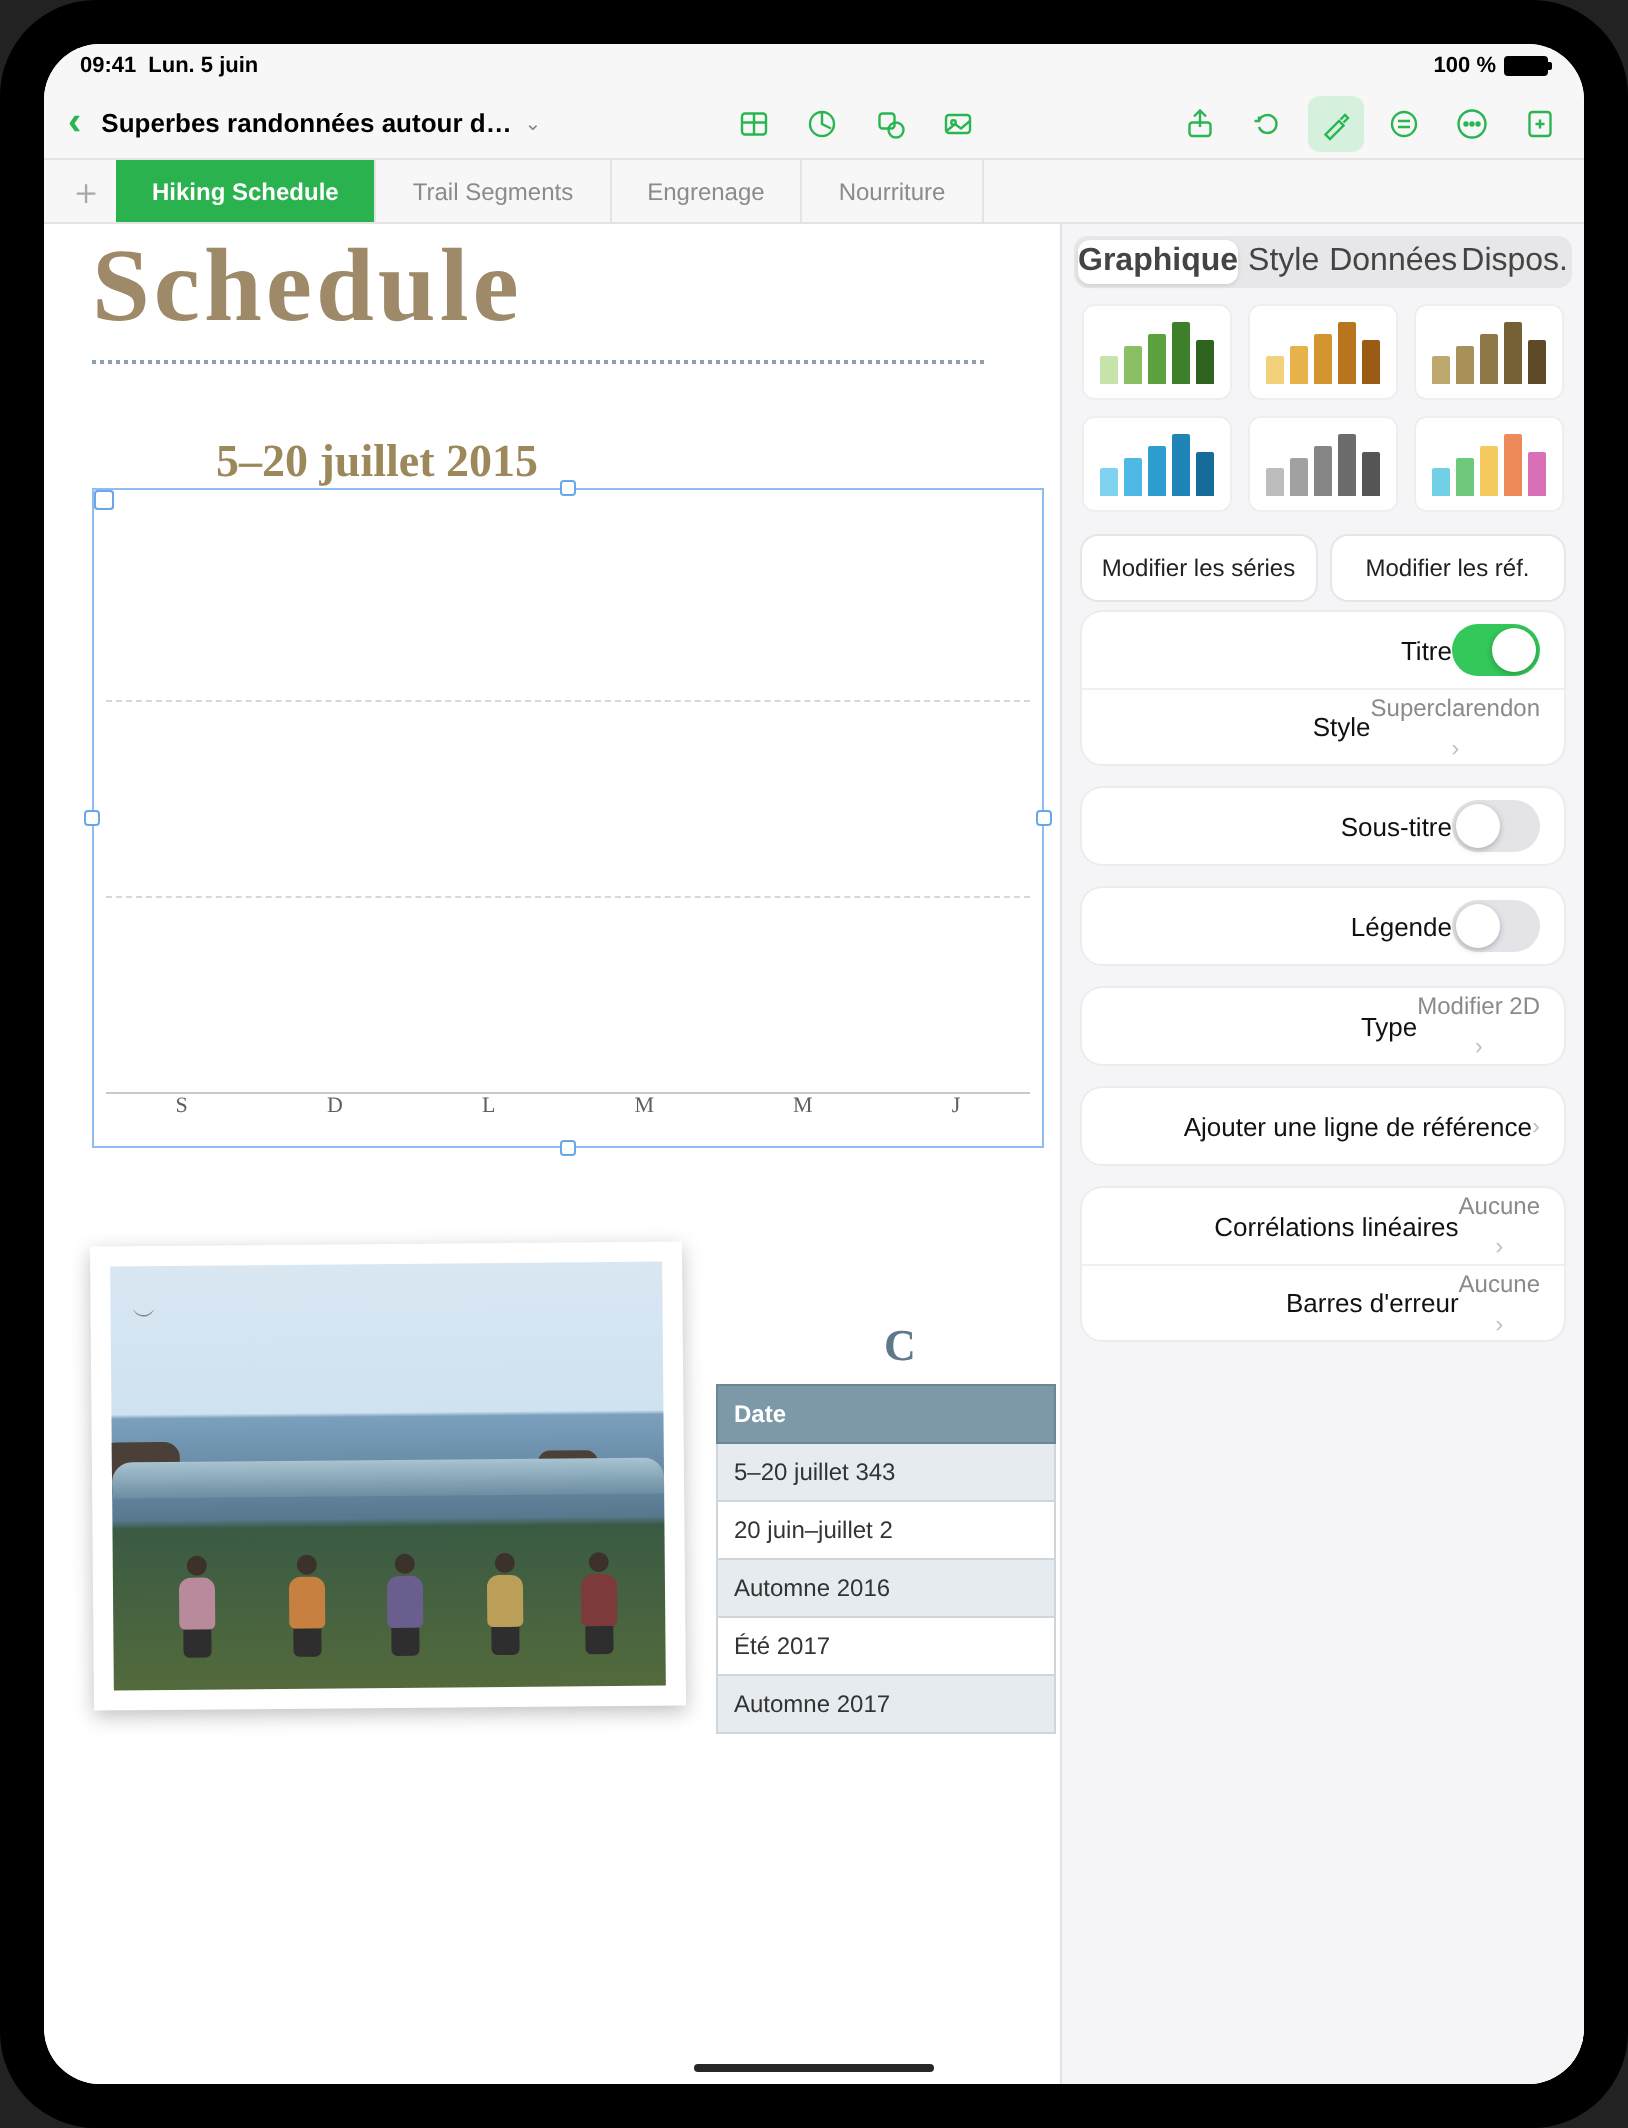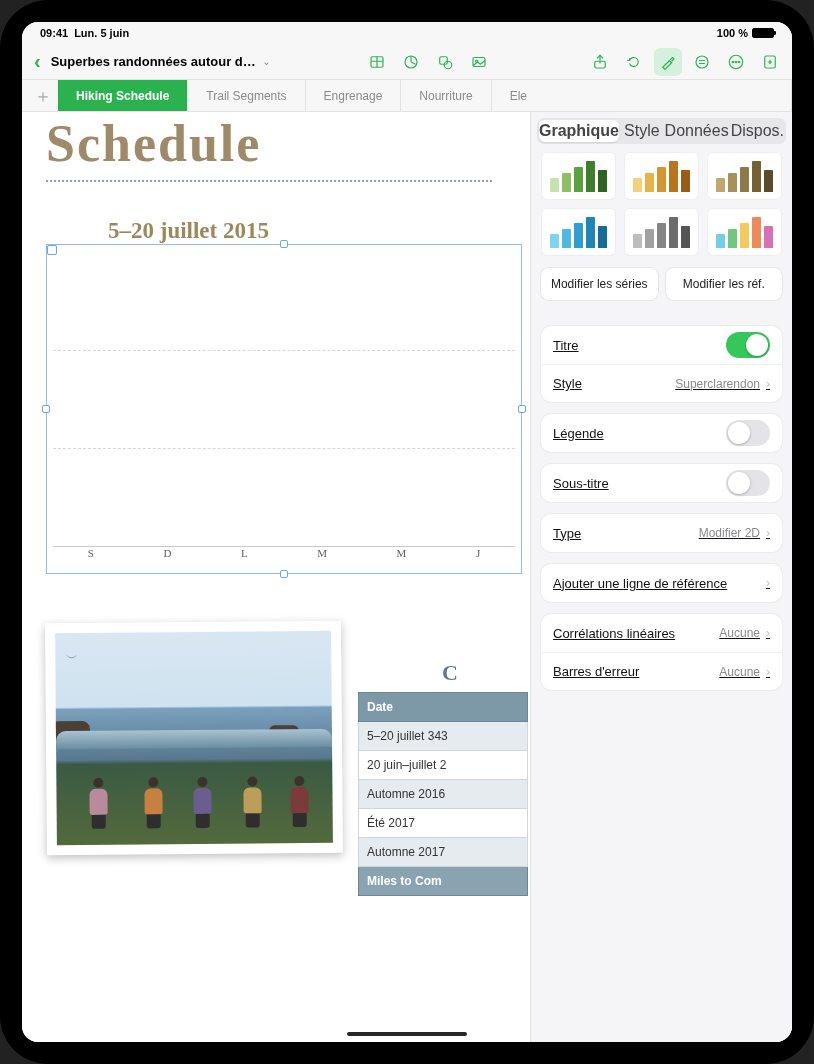--- a/index.html
+++ b/index.html
@@ -18,21 +18,21 @@
     height: 1064px;
     background: #000;
     border-radius: 48px;
     padding: 22px;
     position: relative;
   }
   .screen {
     width: 100%;
     height: 100%;
     background: #fff;
-    border-radius: 16px;
+    border-radius: 28px;
     overflow: hidden;
     position: relative;
     display: flex;
     flex-direction: column;
   }
   .status-bar {
     height: 22px;
     display: flex;
     justify-content: space-between;
     align-items: center;
@@ -242,38 +242,37 @@
     gap:8px; padding:2px 10px 8px;
   }
   .thumb {
     height:48px; background:#fff; border-radius:6px;
     display:flex; align-items:flex-end; justify-content:center;
     padding:6px 6px 8px; gap:3px;
     box-shadow: inset 0 0 0 1px #eee;
   }
   .tb { width:9px; border-radius:1px 1px 0 0; }
   .btn-row {
-    display:flex; gap:8px; padding:4px 10px 26px;
+    display:flex; gap:8px; padding:4px 10px 6px;
   }
   .wide-btn {
     flex:1; background:#fff; border-radius:8px;
     height:32px; display:flex; align-items:center; justify-content:center;
     font-size:12px; color:#222;
     box-shadow: 0 0 0 1px #e6e6e9;
   }
   .list-group { margin:0 10px 12px; background:#fff; border-radius:10px; overflow:hidden;
     box-shadow:0 0 0 1px #ececef;}
   .lg-row {
-    min-height:38px; display:flex; align-items:center; justify-content:space-between;
+    min-height:38px; display:flex; align-items:center; justify-content:flex-end;
     padding:0 12px; font-size:13px; color:#111;
     border-top:1px solid #efeff1;
-    text-decoration:underline;
   }
   .lg-row:first-child { border-top:none; }
-  .lg-row .val { color:#8a8a8e; font-size:12px; display:flex; align-items:center; gap:6px;}
+  .lg-row .val { color:#8a8a8e; font-size:12px; display:flex; align-items:center; gap:6px;flex-direction:column;}
   .chev-r { color:#c0c0c4; font-size:12px; }
   .toggle {
     width:44px; height:26px; background:#e4e4e8; border-radius:13px; position:relative;
     transition:.2s;
   }
   .toggle::after {
     content:""; position:absolute; top:2px; left:2px;
     width:22px; height:22px; background:#fff; border-radius:50%;
     box-shadow:0 1px 3px rgba(0,0,0,.25);
   }
@@ -377,21 +376,20 @@
           </svg>
       </div>
     </div>
 
     <div class="tabs-row">
       <div class="add-tab">＋</div>
       <div class="tab active">Hiking Schedule</div>
       <div class="tab">Trail Segments</div>
       <div class="tab">Engrenage</div>
       <div class="tab">Nourriture</div>
-      <div class="tab more">Ele</div>
     </div>
 
     <div class="canvas-area">
       <div class="big-title">Schedule</div>
       <div class="hr-dotted"></div>
       <div class="chart-title-text">5–20 juillet 2015</div>
 
       <div class="chart-frame">
         <span class="handle-t"></span>
         <span class="handle-b"></span>
@@ -484,21 +482,20 @@
       </div>
 
       <div class="side-letter">C</div>
       <div class="data-table">
         <div class="hdr">Date</div>
         <div class="row alt">5–20 juillet 343</div>
         <div class="row">20 juin–juillet 2</div>
         <div class="row alt">Automne 2016</div>
         <div class="row">Été 2017</div>
         <div class="row alt">Automne 2017</div>
-        <div class="ftr">Miles to Com</div>
       </div>
 
       <div class="format-panel">
         <div class="seg-ctrl">
           <div class="seg active">Graphique</div>
           <div class="seg">Style</div>
           <div class="seg">Données</div>
           <div class="seg">Dispos.</div>
         </div>
 
@@ -561,28 +558,28 @@
             <span>Style</span>
             <span class="val">
                 <span>Superclarendon</span>
                 <span class="chev-r">›</span>
               </span>
           </div>
         </div>
 
         <div class="list-group">
           <div class="lg-row">
+            <span>Sous-titre</span>
+            <span class="toggle"></span>
+          </div>
+        </div>
+
+        <div class="list-group">
+          <div class="lg-row">
             <span>Légende</span>
-            <span class="toggle"></span>
-          </div>
-        </div>
-
-        <div class="list-group">
-          <div class="lg-row">
-            <span>Sous-titre</span>
             <span class="toggle"></span>
           </div>
         </div>
 
         <div class="list-group">
           <div class="lg-row">
             <span>Type</span>
             <span class="val">
                 <span>Modifier 2D</span>
                 <span class="chev-r">›</span>

